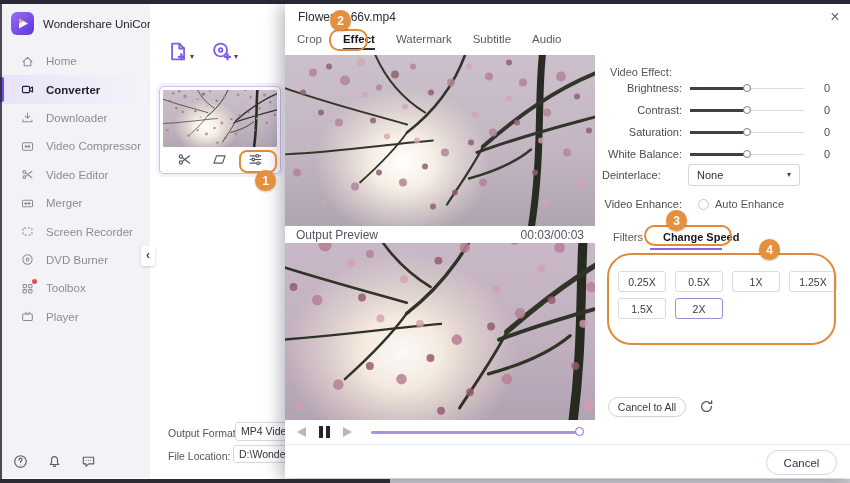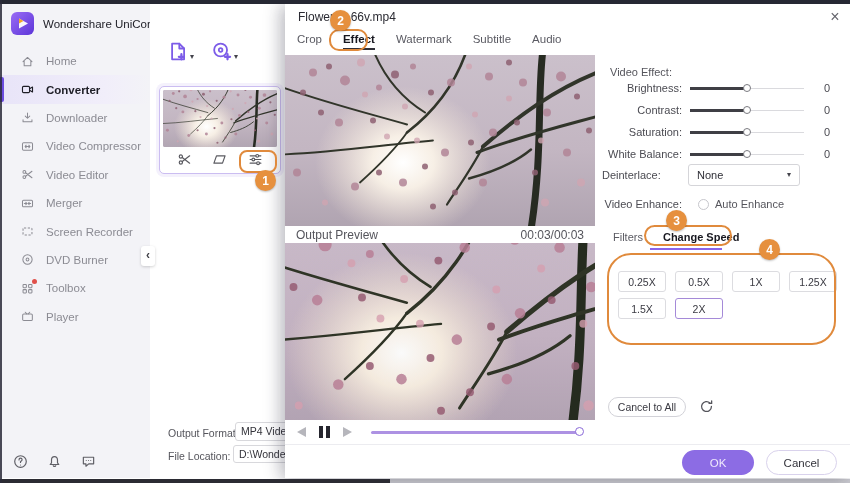--- a/index.html
+++ b/index.html
@@ -524,21 +524,20 @@
 
     <span class="apply-btn">Cancel to All</span>
     <span class="reset-ic">
       <svg class="ic" viewBox="0 0 14 14" width="15" height="15" fill="none" stroke="currentColor" stroke-width="1.2" stroke-linecap="round">
           <path d="M11.6 7a4.6 4.6 0 1 1-1.4-3.3"></path>
           <path d="M11.8 1.7v2.4H9.4"></path>
         </svg>
     </span>
 
     <div class="dlg-divider"></div>
-    <span class="ok-btn">OK</span>
     <span class="cancel-btn">Cancel</span>
 
     <div class="abox ab-effect"></div>
     <div class="abox ab-speedtab"></div>
     <div class="abox ab-grid"></div>
     <div class="badge bd2">2</div>
     <div class="badge bd3">3</div>
     <div class="badge bd4">4</div>
   </section>
 

